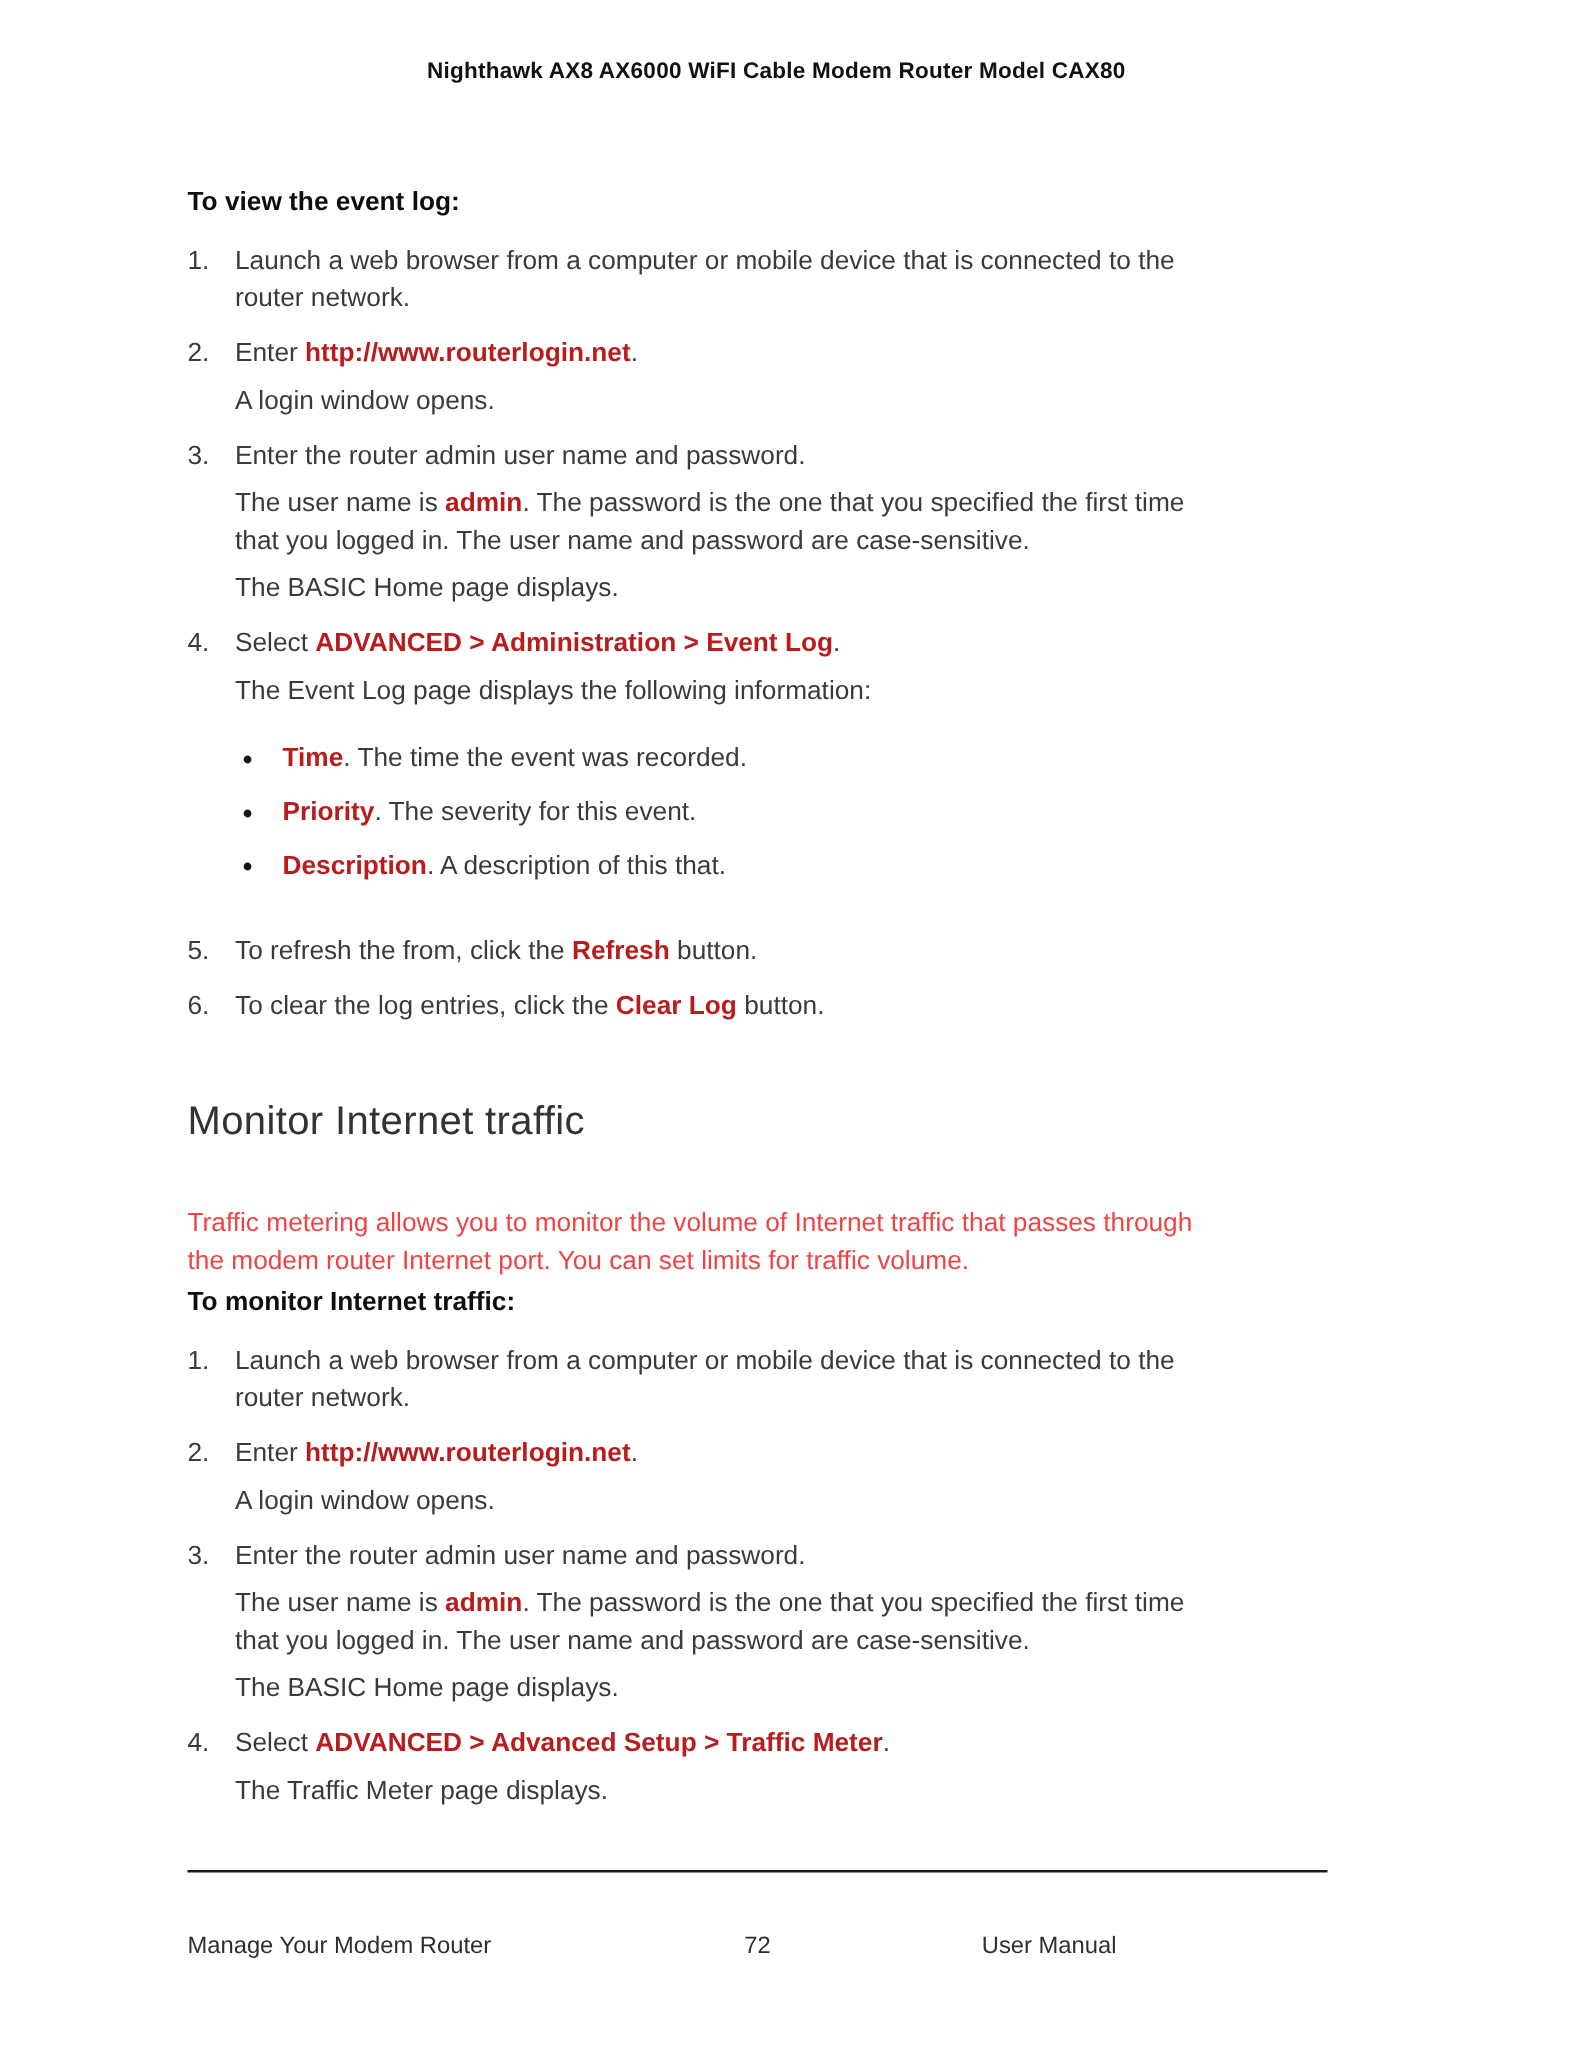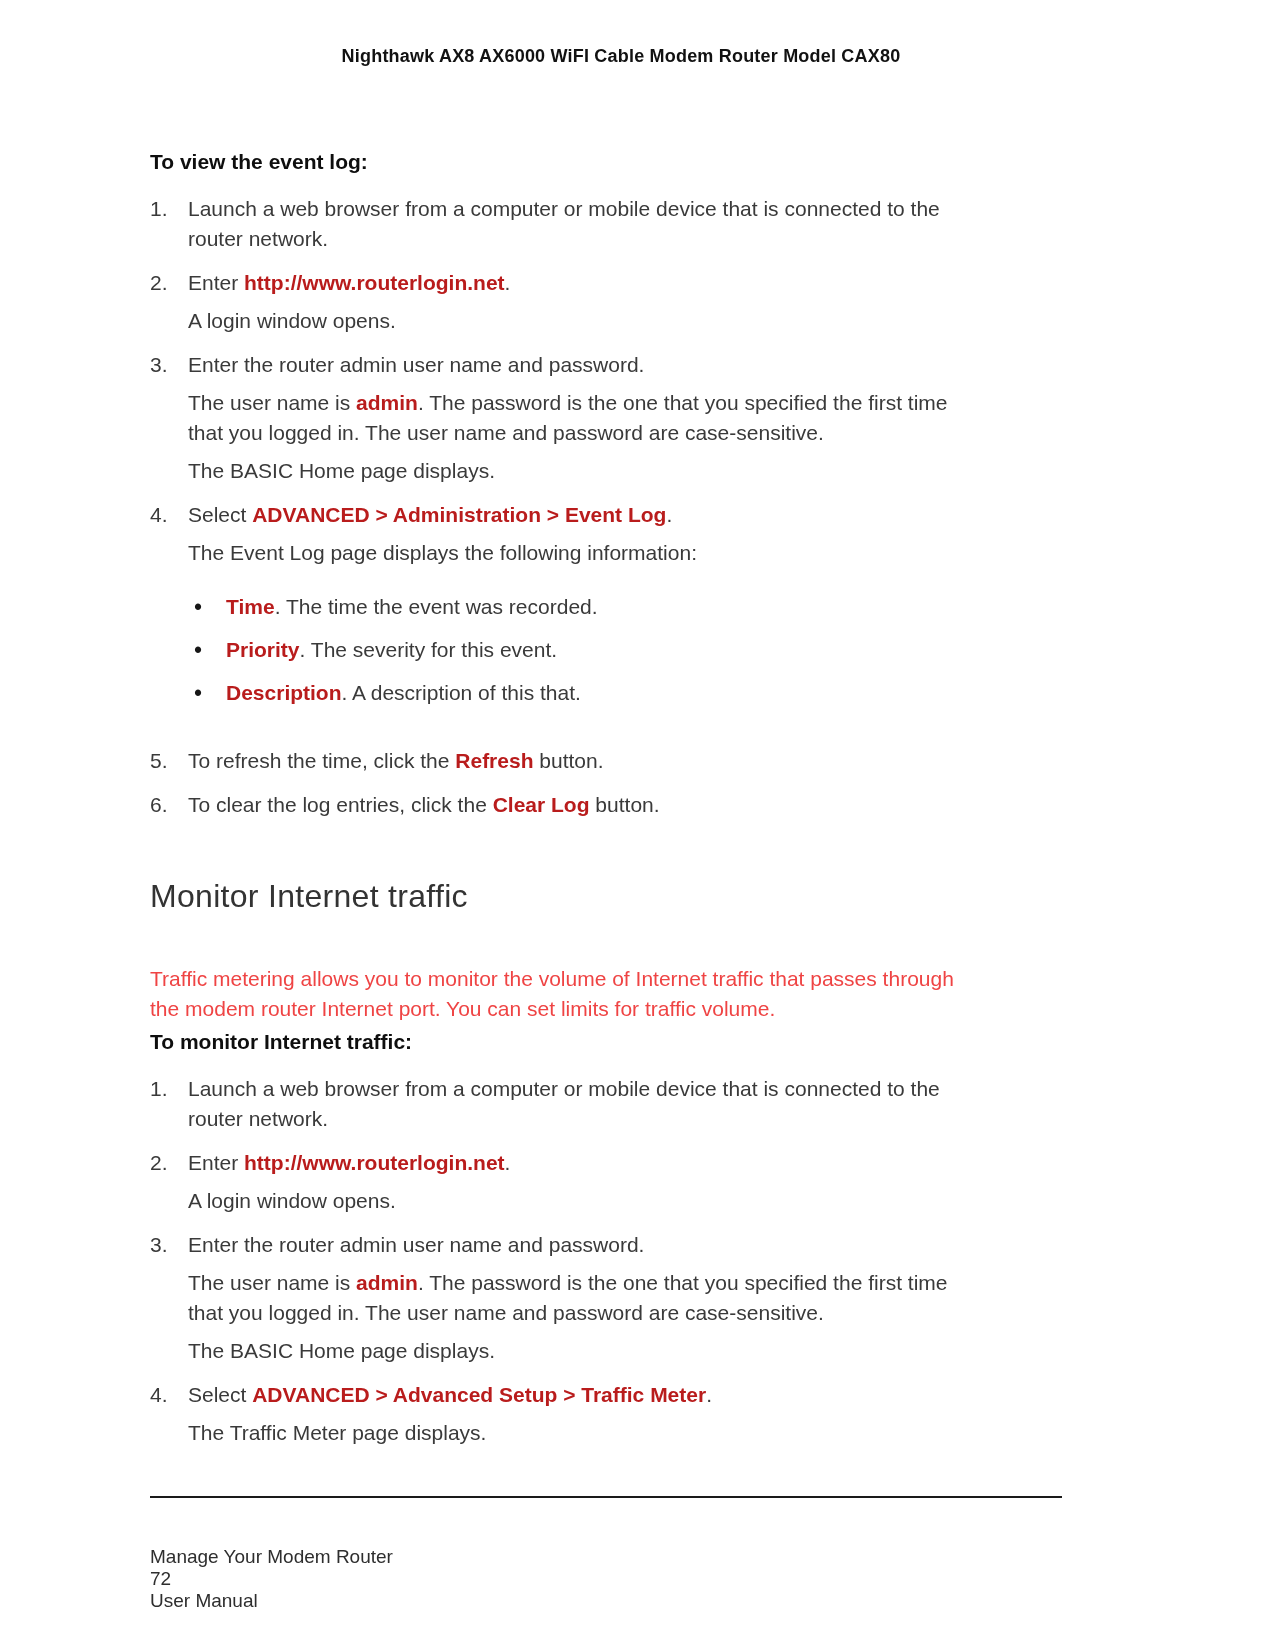--- a/index.html
+++ b/index.html
@@ -108,25 +108,24 @@
     position: absolute;
     top: 1496px;
     left: 150px;
     width: 912px;
     border-top: 2px solid #1a1a1a;
     padding-top: 48px;
     display: flex;
     align-items: baseline;
     font-size: 19px;
     color: #2e2e2e;
-    flex-direction: column;
   }
   .f-left  { flex: 1; text-align: left; }
   .f-center{ flex: none; text-align: center; }
-  .f-right { flex: 1; text-align: left; }
+  .f-right { flex: 1; text-align: center; }
 </style>
 </head>
 <body>
 
 <div class="page">
 
   <header class="doc-header">
     <span>Nighthawk AX8 AX6000 WiFI Cable Modem Router Model CAX80</span>
   </header>
 
@@ -175,21 +174,21 @@
                 <li>
                   <span class="dot">•</span>
                   <span class="btxt"><b>Description</b><span>. A description of this that.</span></span>
                 </li>
               </ul>
             </div>
           </li>
           <li class="step">
             <span class="step-num">5.</span>
             <div class="step-body">
-              <p class="step-text"><span>To refresh the time, click the </span><b>Refresh</b><span> button.</span></p>
+              <p class="step-text"><span>To refresh the from, click the </span><b>Refresh</b><span> button.</span></p>
             </div>
           </li>
           <li class="step">
             <span class="step-num">6.</span>
             <div class="step-body">
               <p class="step-text"><span>To clear the log entries, click the </span><b>Clear Log</b><span> button.</span></p>
             </div>
           </li>
         </ol>
     </section>

